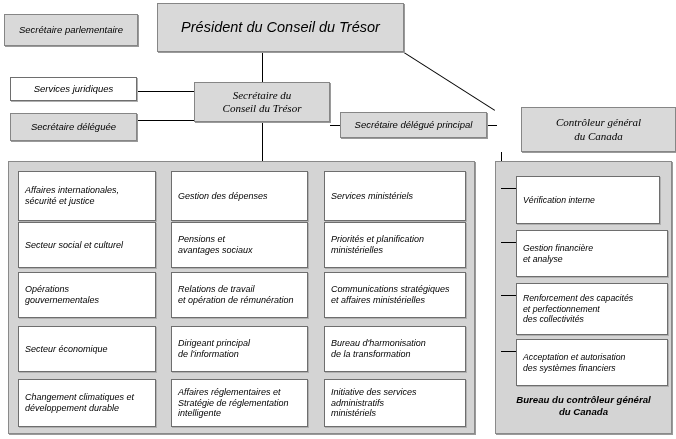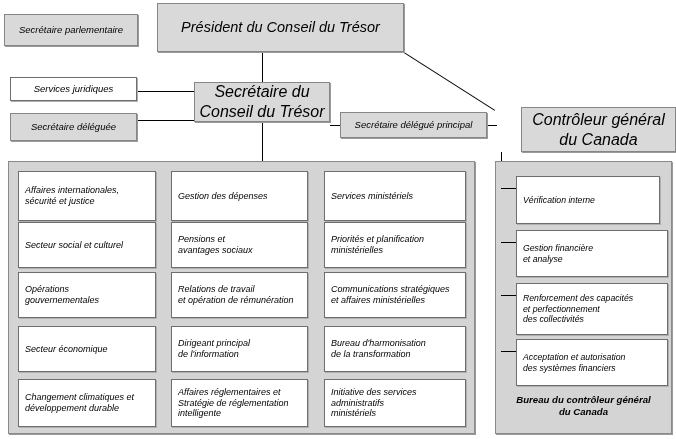--- a/index.html
+++ b/index.html
@@ -61,21 +61,21 @@
     font-style:italic;
     font-weight:bold;
     text-align:center;
     color:#000;
     line-height:1.3;
     z-index:6;
   }
 
   
   .t-pres{font-size:14.5px;}
-  .t-sec{font-size:16px;}
+  .t-sec{font-size:11px;font-family:Liberation Serif, serif;}
   .t-small{font-size:9.5px;}
   .t-box{font-size:9px;}
   .t-rbox{font-size:8.7px;}
   .t-cap{font-size:9.6px;}
 </style>
 </head>
 <body>
 
 <div id="chart">
 

